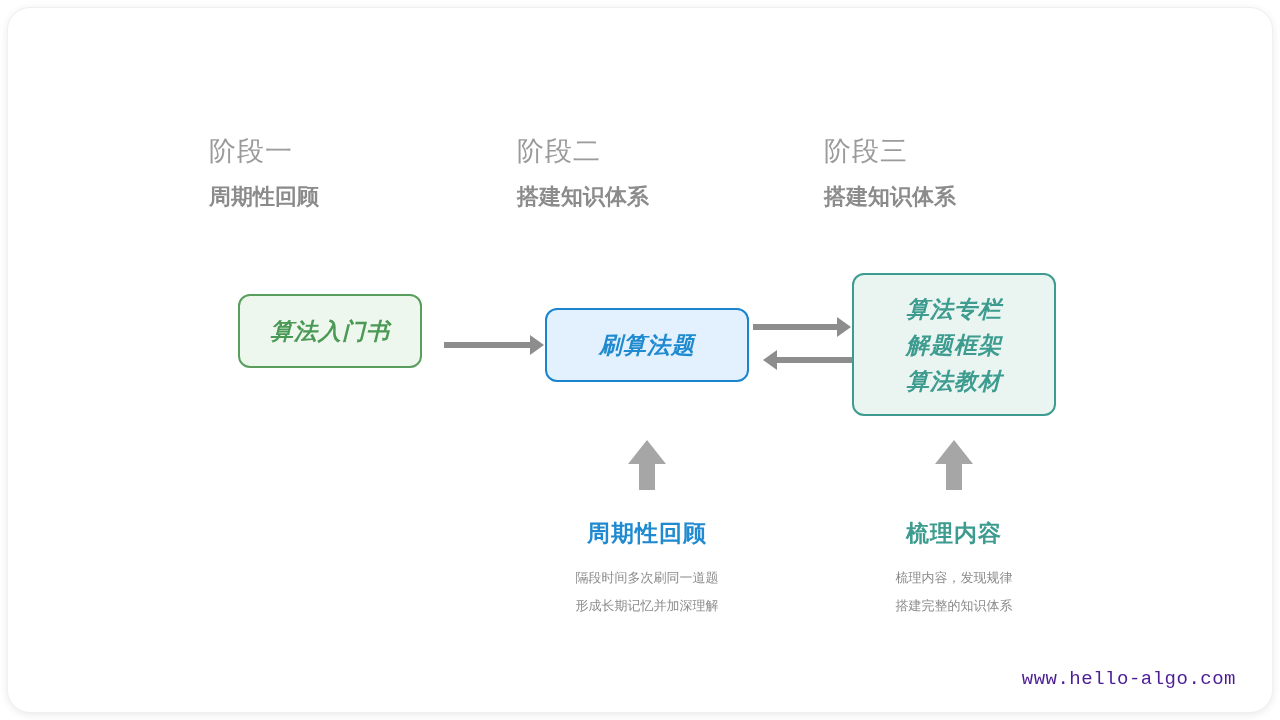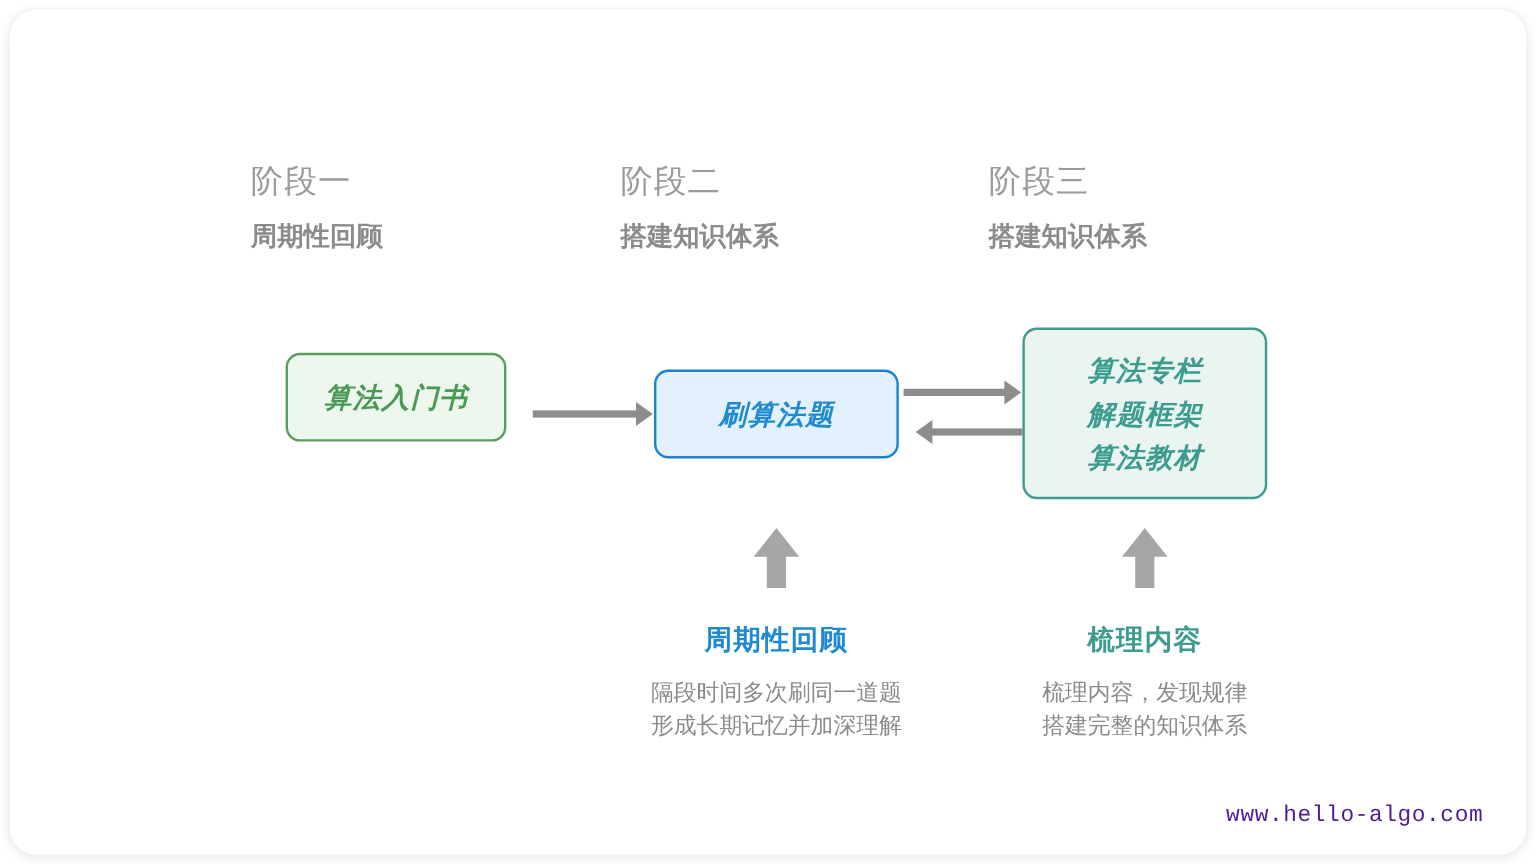--- a/index.html
+++ b/index.html
@@ -149,21 +149,21 @@
     font-size: 23px;
     font-weight: 700;
     line-height: 30px;
     letter-spacing: 1px;
     white-space: nowrap;
   }
   .annotation-title.blue { color: #1f8ad0; }
   .annotation-title.teal { color: #3d9c8f; }
   .annotation-desc {
     margin-top: 16px;
-    font-size: 19px;
+    font-size: 13px;
     font-weight: 400;
     color: #8b8b8b;
     line-height: 28px;
     white-space: nowrap;
   }
 
   
   #watermark {
     position: absolute;
     right: 36px;

